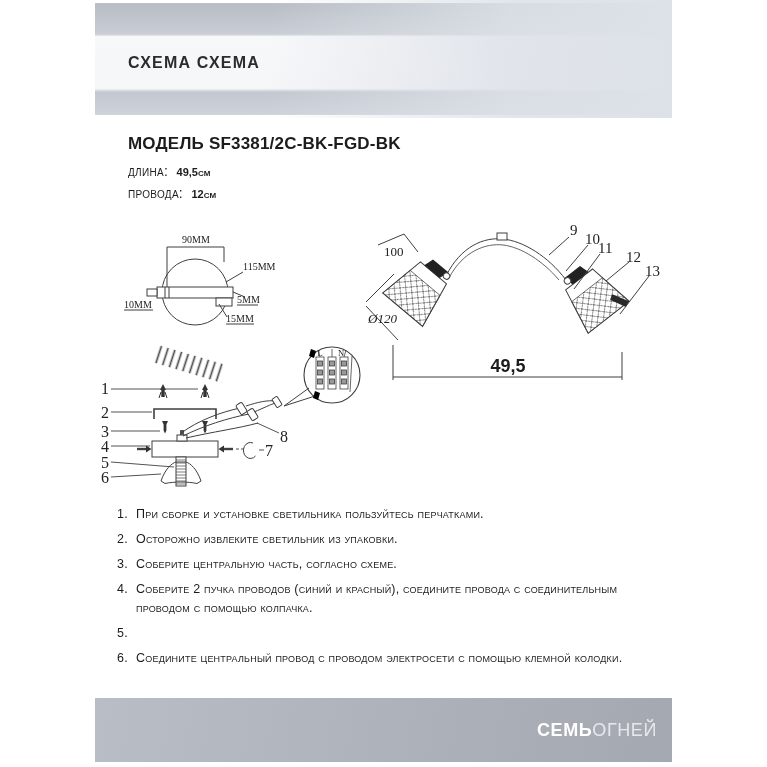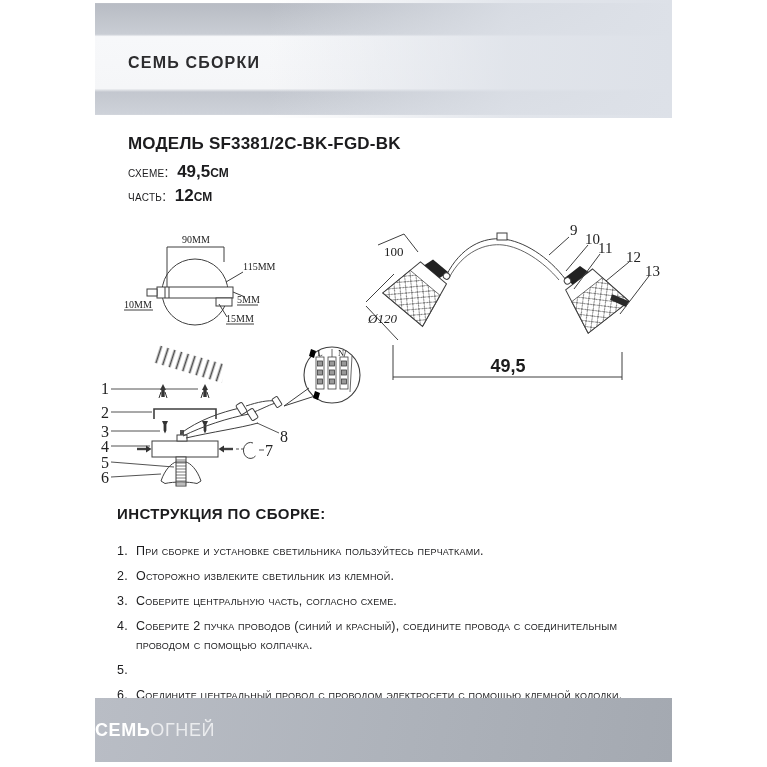--- a/index.html
+++ b/index.html
@@ -13,61 +13,61 @@
       linear-gradient(180deg, #ffffff 0%, #ffffff 2.5%, #b8bcc4 3%, #c9cdd4 29%, #f7f8fa 31%, #f5f6f8 75%, #c3c7cf 78%, #ced2d9 97%, #ffffff 97.5%);
   }
   .header-title{position:absolute;left:33px;top:54px;font-size:16px;font-weight:bold;
     letter-spacing:1.2px;color:#2c2c2e;}
 
   
   .model-block{position:absolute;left:128px;top:134px;}
   .model-title{font-size:17px;font-weight:bold;letter-spacing:.2px;margin-bottom:8px;}
   .dim-row{margin-top:4px;font-variant:small-caps;}
   .dim-label{font-size:14px;letter-spacing:.3px;}
-  .dim-value{font-size:17px;font-weight:bold;margin-left:4px;}
+  .dim-value{font-size:11px;font-weight:bold;margin-left:4px;}
 
   
   .diagram-svg{position:absolute;left:95px;top:222px;}
 
   
   .instructions{position:absolute;left:117px;top:505px;width:548px;}
   .instructions-title{font-size:15px;font-weight:bold;letter-spacing:.4px;margin:0 0 20px 0;}
   .instr-item{display:flex;gap:5px;margin-bottom:6px;font-variant:small-caps;
     font-size:12.5px;line-height:19px;letter-spacing:.2px;font-weight:500;}
   .instr-num{flex:none;width:14px;}
 
   
   .footer-band{position:absolute;left:95px;top:698px;width:577px;height:64px;
     background:linear-gradient(100deg,#b9bdc5 0%,#adb2ba 55%,#a4a9b1 100%);
-    display:flex;align-items:center;padding-right:15px;box-sizing:border-box;}
+    display:flex;align-items:center;justify-content:flex-end;padding-right:15px;box-sizing:border-box;}
   .brand{font-size:18px;letter-spacing:.6px;}
   .brand-bold{color:#ffffff;font-weight:800;}
   .brand-light{color:rgba(255,255,255,.72);font-weight:400;}
 
   
   .diagram-svg path,.diagram-svg line,.diagram-svg rect,.diagram-svg circle,.diagram-svg polyline,.diagram-svg polygon{vector-effect:none;}
   text.cad{font-family:"Liberation Serif", serif;fill:#222;}
 </style>
 </head>
 <body>
 
 <div class="page">
 
   <div class="header-band">
-    <div class="header-title">СЕМЬ СБОРКИ</div>
+    <div class="header-title">СХЕМА СХЕМА</div>
   </div>
 
   <div class="model-block">
     <div class="model-title">МОДЕЛЬ SF3381/2C-BK-FGD-BK</div>
     <div class="dim-row">
-      <span class="dim-label">схеме:</span>
+      <span class="dim-label">длина:</span>
       <span class="dim-value">49,5см</span>
     </div>
     <div class="dim-row">
-      <span class="dim-label">часть:</span>
+      <span class="dim-label">провода:</span>
       <span class="dim-value">12см</span>
     </div>
   </div>
 
   <svg class="diagram-svg" width="577" height="278" viewBox="95 222 577 278" fill="none" stroke="#3f3f3f" stroke-width="1">
     <defs>
       <pattern id="diamond" patternUnits="userSpaceOnUse" width="8" height="8">
         <path d="M0,4 L4,0 L8,4 L4,8 Z" fill="none" stroke="#5a5a5a" stroke-width="0.8"></path>
       </pattern>
       <pattern id="hatch" patternUnits="userSpaceOnUse" width="7" height="44" patternTransform="rotate(18)">
@@ -254,29 +254,28 @@
       <text class="cad" x="101" y="437" font-size="16" stroke="none">3</text>
       <text class="cad" x="101" y="452" font-size="16" stroke="none">4</text>
       <text class="cad" x="101" y="468" font-size="16" stroke="none">5</text>
       <text class="cad" x="101" y="483" font-size="16" stroke="none">6</text>
       <text class="cad" x="265" y="456" font-size="16" stroke="none">7</text>
       <text class="cad" x="280" y="442" font-size="16" stroke="none">8</text>
     </g>
   </svg>
 
   <div class="instructions">
-    <h2 class="instructions-title">ИНСТРУКЦИЯ ПО СБОРКЕ:</h2>
 
     <div class="instr-item">
       <span class="instr-num">1.</span>
       <span class="instr-text">При сборке и установке светильника пользуйтесь перчатками.</span>
     </div>
     <div class="instr-item">
       <span class="instr-num">2.</span>
-      <span class="instr-text">Осторожно извлеките светильник из клемной.</span>
+      <span class="instr-text">Осторожно извлеките светильник из упаковки.</span>
     </div>
     <div class="instr-item">
       <span class="instr-num">3.</span>
       <span class="instr-text">Соберите центральную часть, согласно схеме.</span>
     </div>
     <div class="instr-item">
       <span class="instr-num">4.</span>
       <span class="instr-text">Соберите 2 пучка проводов (синий и красный), соедините провода с соединительным проводом с помощью колпачка.</span>
     </div>
     <div class="instr-item">

